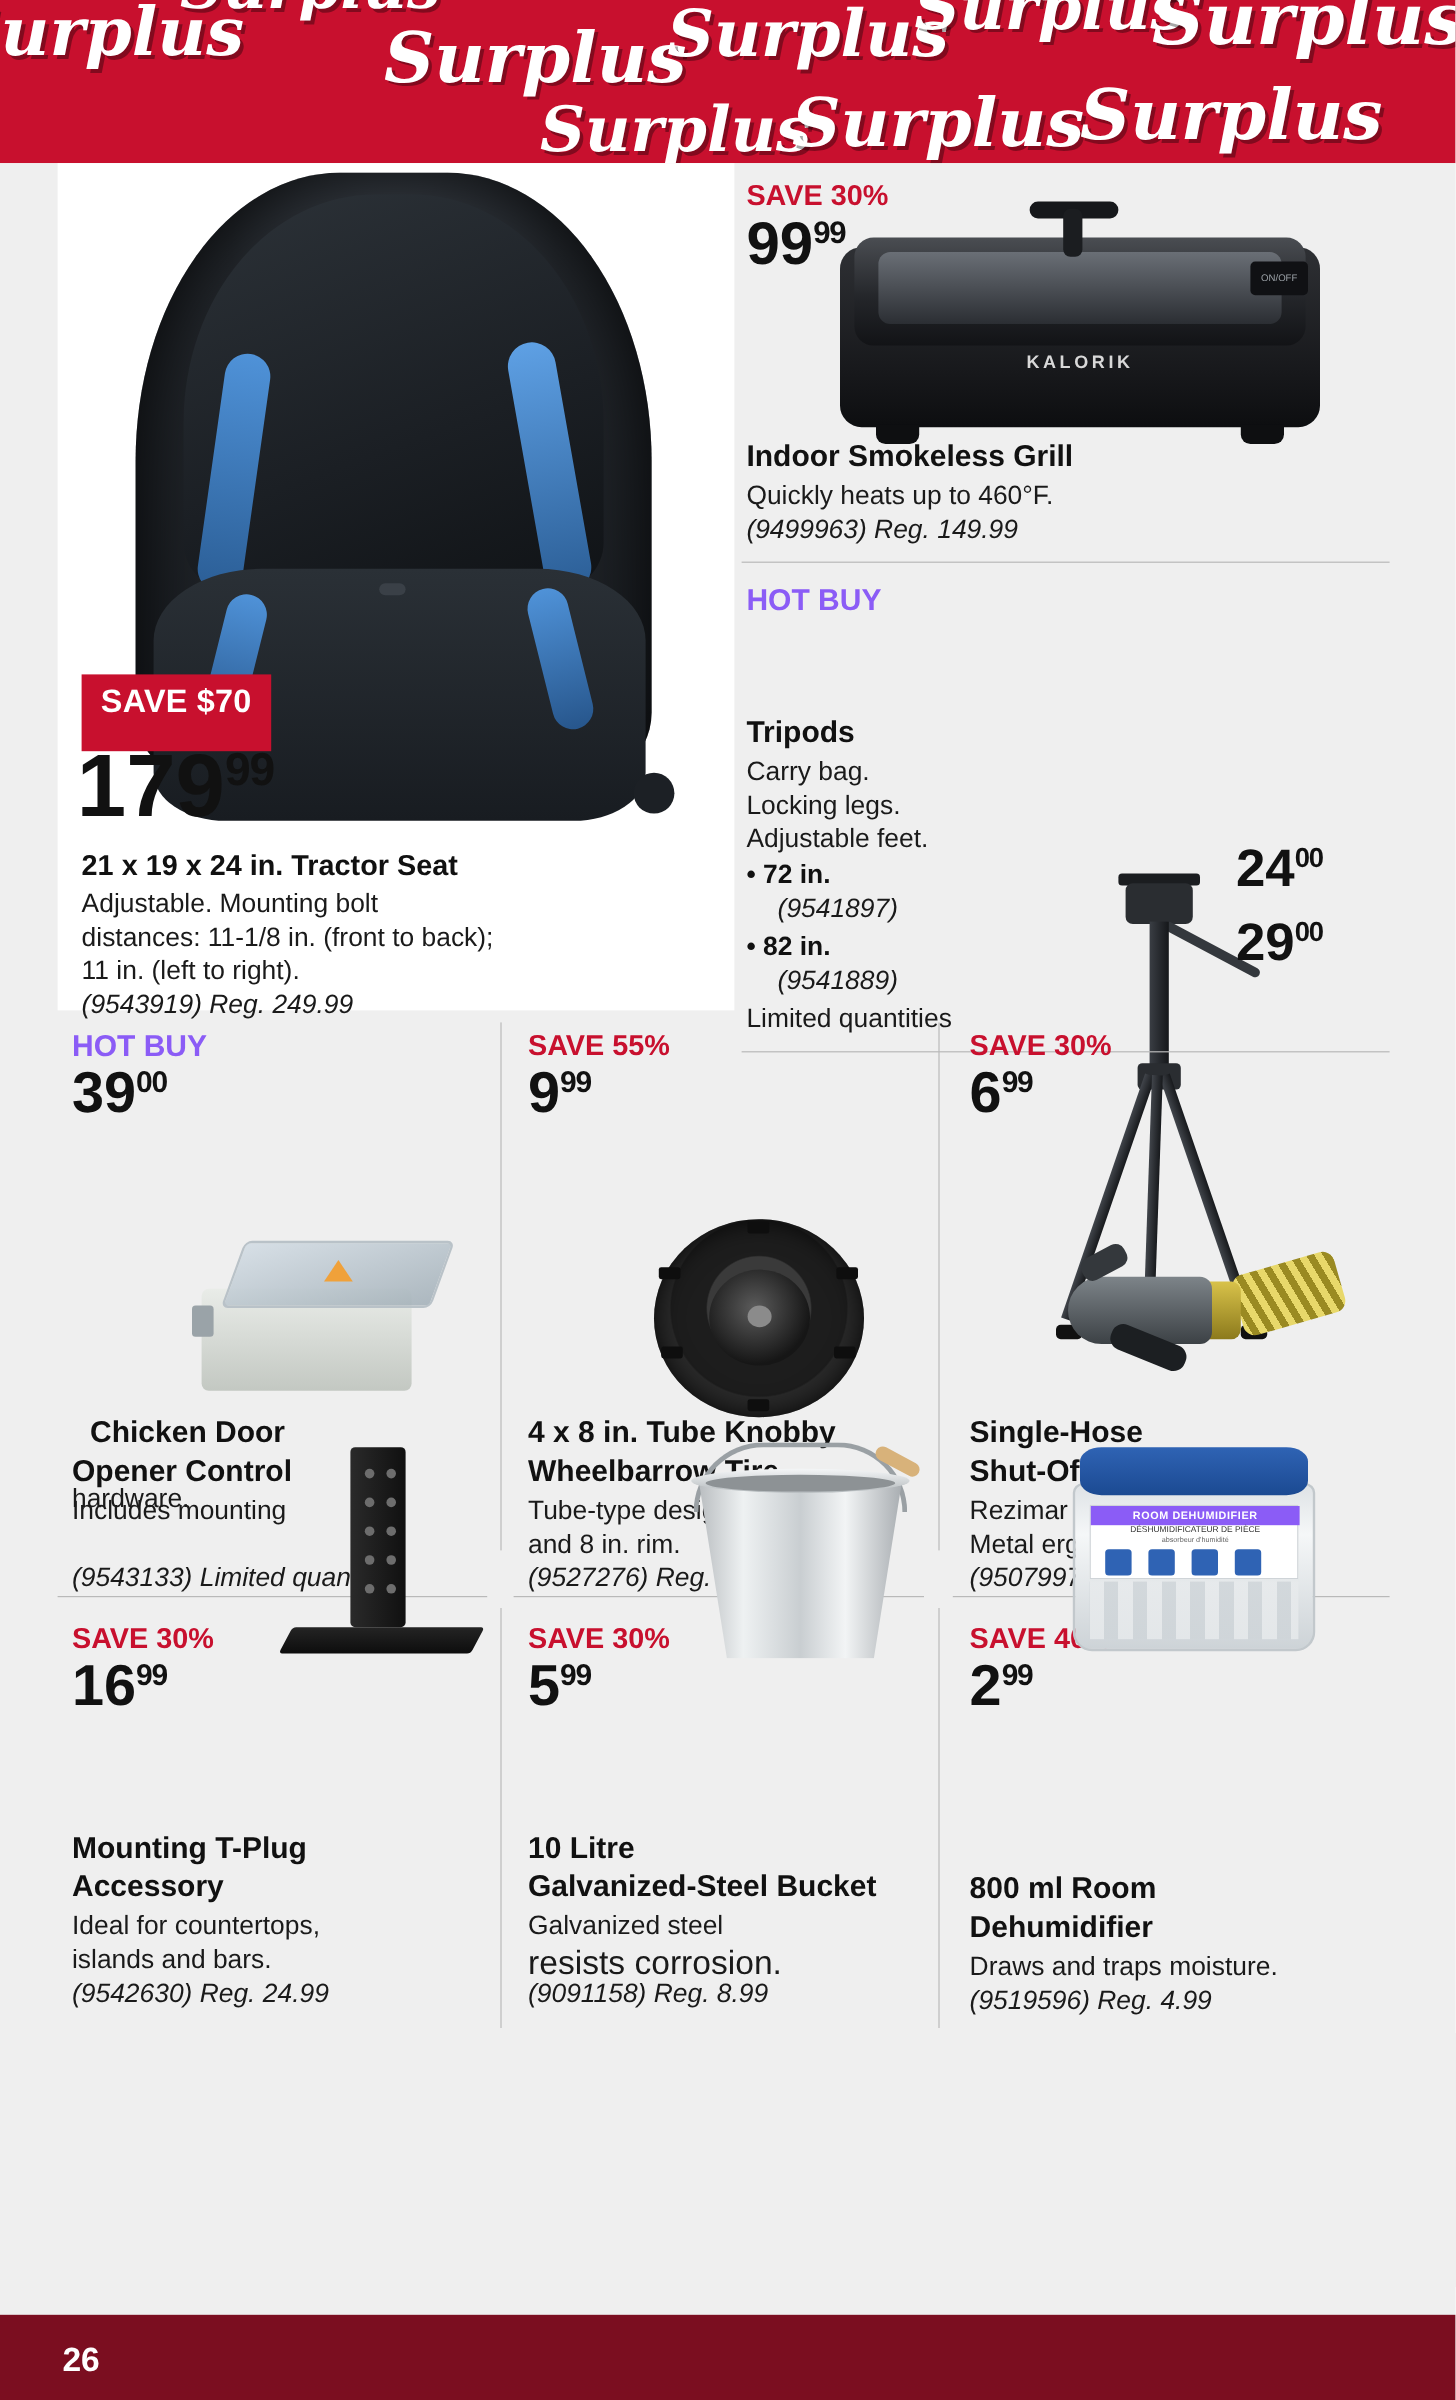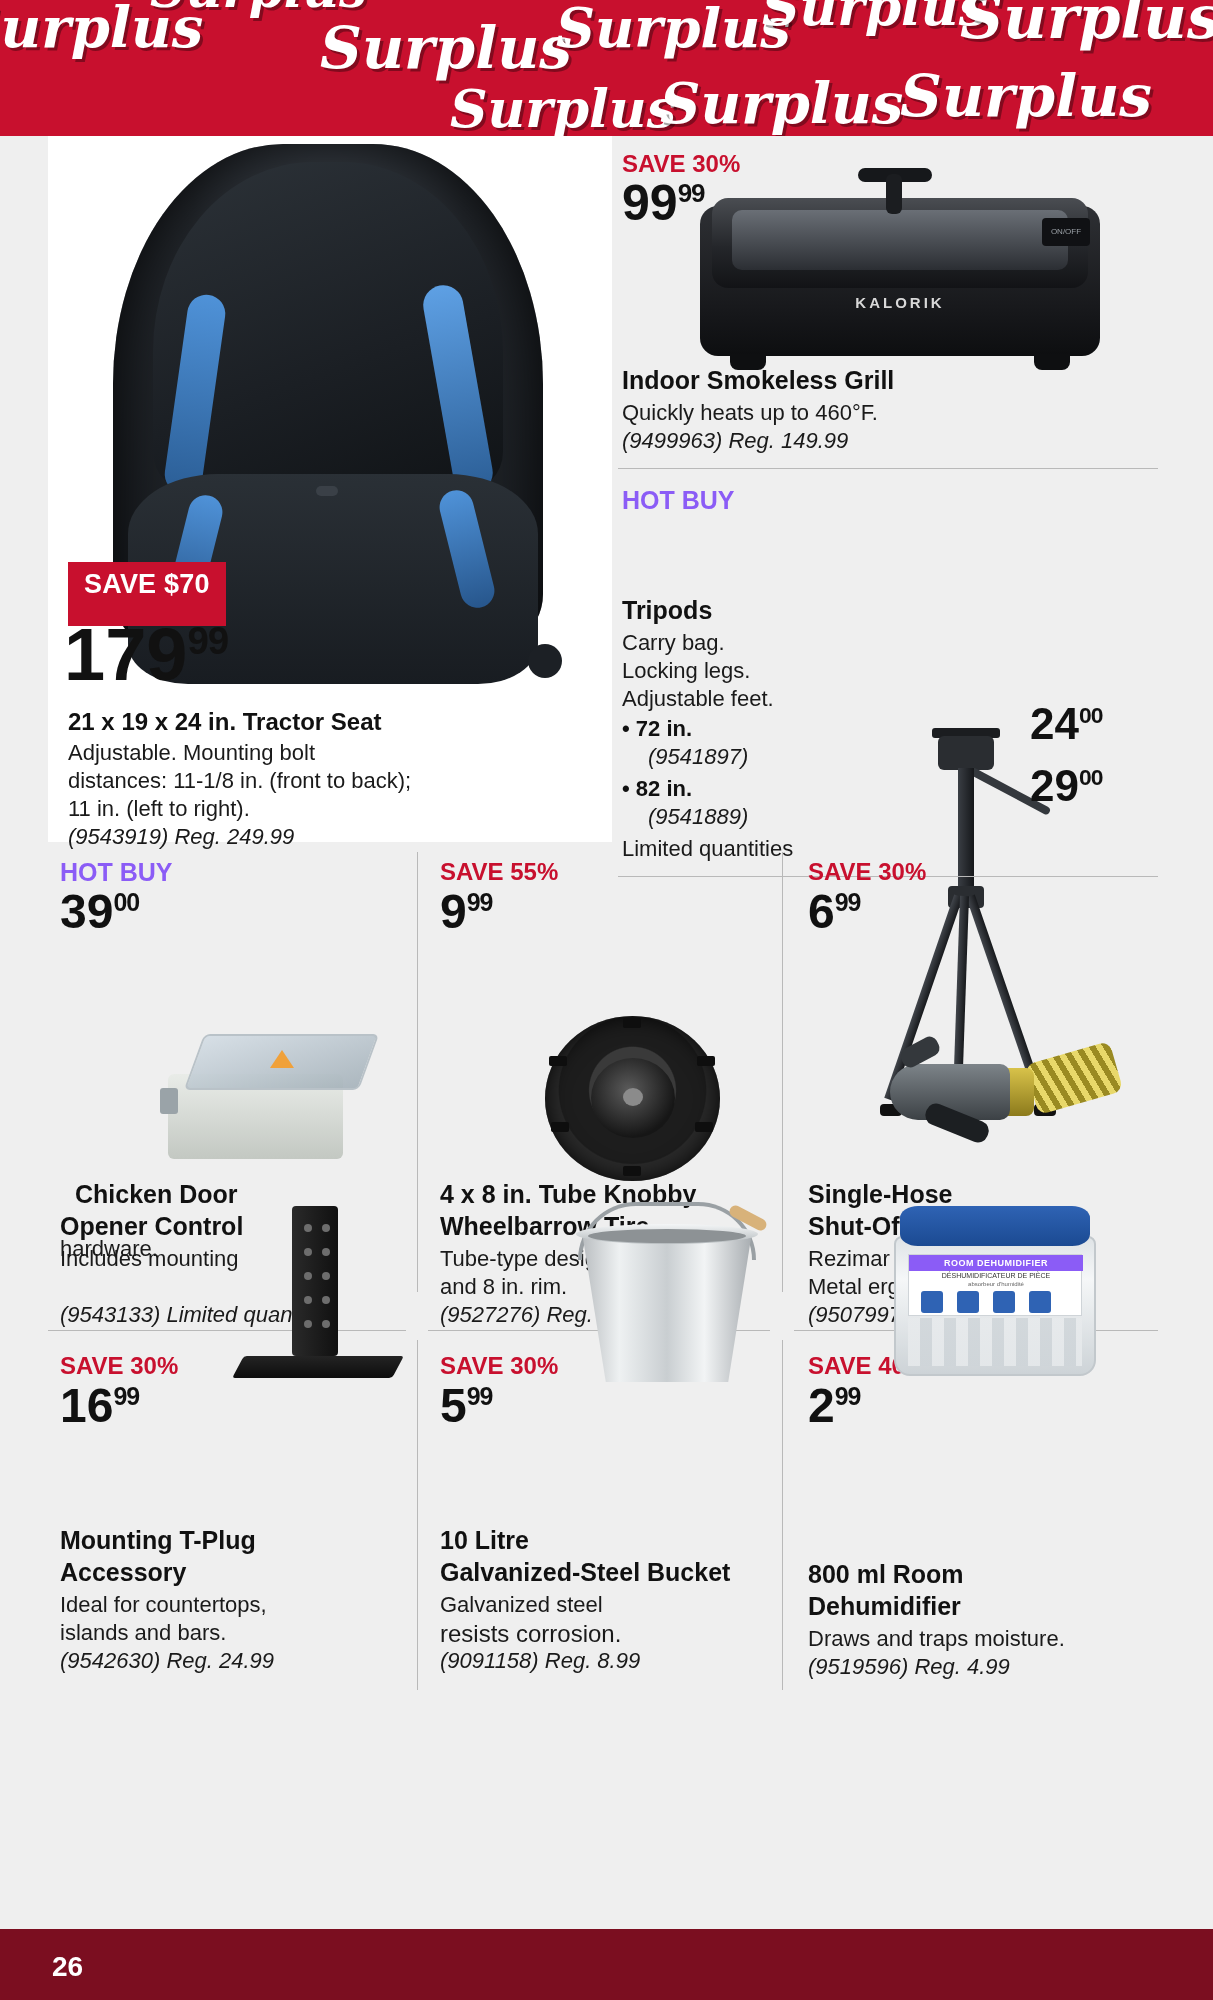--- a/index.html
+++ b/index.html
@@ -567,21 +567,21 @@
     <div class="bucket-img" style="top:1060px;">
       <div class="bucket-handle"></div>
       <div class="bucket-body"></div>
       <div class="bucket-rim"></div>
       <div class="bucket-inner"></div>
       <div class="bucket-grip"></div>
     </div>
     <div class="ptitle" style="position:absolute; left:440px; top:1390px; font-size:25px;">10 Litre</div>
     <div class="ptitle" style="position:absolute; left:440px; top:1422px; font-size:25px;">Galvanized-Steel Bucket</div>
     <div class="pdesc" style="position:absolute; left:440px; top:1456px; font-size:22px;">Galvanized steel</div>
-    <div class="pdesc" style="position:absolute; left:440px; top:1484px; font-size:24px;">resists corrosion.</div>
+    <div class="pdesc" style="position:absolute; left:440px; top:1484px; font-size:28px;">resists corrosion.</div>
     <div class="pcode" style="position:absolute; left:440px; top:1512px; font-size:22px;">(9091158)  Reg. 8.99</div>
   </div>
 
   <div>
     <div class="save-label" style="position:absolute; left:808px; top:1216px; font-size:24px;">SAVE 40%</div>
     <div class="price" style="position:absolute; left:808px; top:1246px; font-size:48px;">
       <span>2</span><span class="cents">99</span>
     </div>
     <div class="dehum-img" style="top:1060px;">
       <div class="dehum-body"></div>

